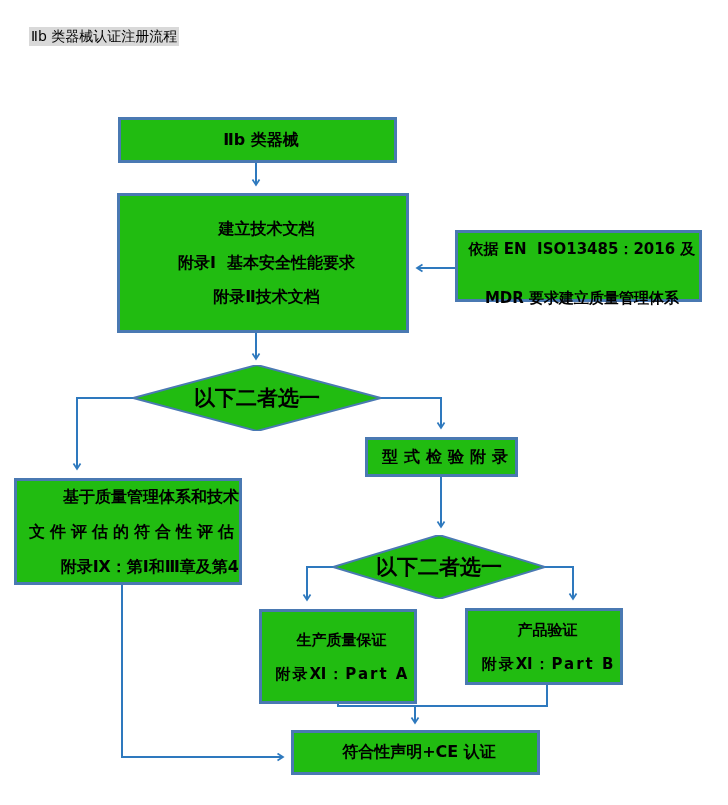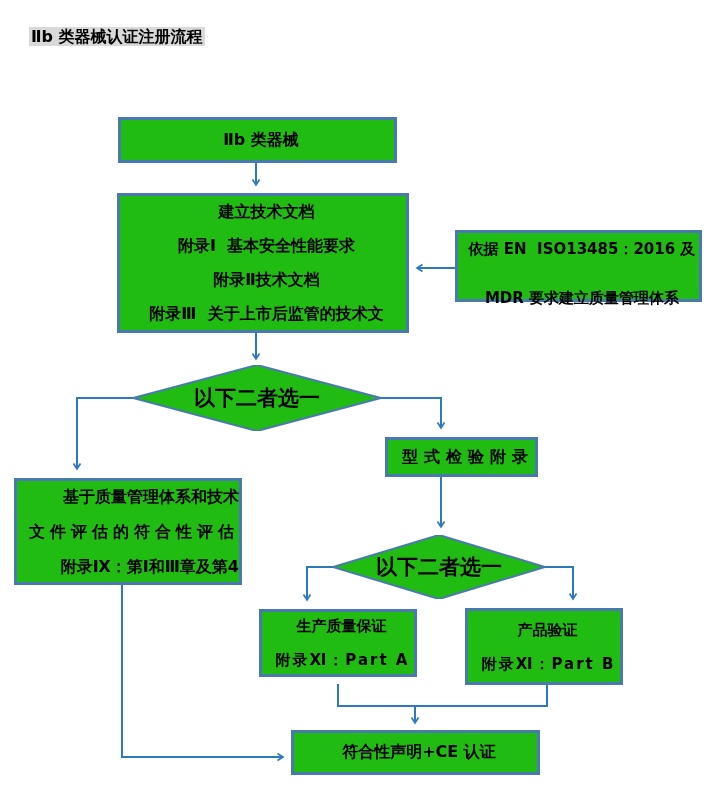--- a/index.html
+++ b/index.html
@@ -9,21 +9,21 @@
     --title-highlight:#d9d9d9;
     --text-color:#000000;
   }
   html,body{margin:0;padding:0;background:#ffffff;}
   .canvas{
     position:relative;width:728px;height:805px;background:#ffffff;overflow:hidden;
     font-family:"DejaVu Sans","Liberation Sans",sans-serif;color:var(--text-color);
   }
   .page-title{
     position:absolute;left:29px;top:27px;
-    font-size:16px;font-weight:bold;line-height:19px;
+    font-size:14px;font-weight:normal;line-height:19px;
     background:var(--title-highlight);padding:0 2px;white-space:pre;text-align:center;
   }
   svg.connectors{position:absolute;left:0;top:0;z-index:1;}
   svg.connectors path.edge{fill:none;stroke:var(--connector);stroke-width:2;}
   #arrowhead path{fill:none;stroke:var(--connector);stroke-width:1.7;}
   .node{
     position:absolute;z-index:2;box-sizing:border-box;
     background:var(--node-fill);border:3px solid var(--node-border);
     display:flex;flex-direction:column;align-items:center;justify-content:center;
     text-align:center;font-weight:bold;font-size:16px;padding-left:7px;
@@ -71,53 +71,52 @@
   </svg>
 
   <div class="node" style="left:118px;top:117px;width:279px;height:46px;">
     <div class="ln">Ⅱb 类器械</div>
   </div>
 
   <div class="node" style="left:117px;top:193px;width:292px;height:140px;">
     <div class="ln ln-h34">建立技术文档</div>
     <div class="ln ln-h34">附录Ⅰ  基本安全性能要求</div>
     <div class="ln ln-h34">附录Ⅱ技术文档</div>
-    <div class="ln ln-h34">附录Ⅲ  关于上市后监管的技术文</div>
   </div>
 
   <div class="node" style="left:455px;top:230px;width:247px;height:72px;font-size:15px;">
     <div class="ln ln-h33">依据 EN  ISO13485：2016 及</div>
     <div class="ln ln-h33">MDR 要求建立质量管理体系</div>
   </div>
 
   <div class="diamond" style="left:133px;top:365px;width:248px;height:66px;">
     <svg width="248" height="66" viewBox="0 0 248 66">
       <polygon points="0,33 124,0 248,33 124,66"></polygon>
     </svg>
     <div class="label">以下二者选一</div>
   </div>
 
   <div class="node" style="left:14px;top:478px;width:228px;height:107px;align-items:flex-end;">
     <div class="ln ln-h35">基于质量管理体系和技术</div>
     <div class="ln ln-h35 sp5">文件评估的符合性评估</div>
     <div class="ln ln-h35">附录Ⅸ：第Ⅰ和Ⅲ章及第4</div>
   </div>
 
-  <div class="node" style="left:385px;top:437px;width:153px;height:40px;">
+  <div class="node" style="left:365px;top:437px;width:153px;height:40px;">
     <div class="ln sp6">型式检验附录</div>
   </div>
 
   <div class="diamond" style="left:333px;top:535px;width:212px;height:64px;">
     <svg width="212" height="64" viewBox="0 0 212 64">
       <polygon points="0,32 106,0 212,32 106,64"></polygon>
     </svg>
     <div class="label">以下二者选一</div>
   </div>
 
-  <div class="node" style="left:259px;top:609px;width:158px;height:68px;font-size:15px;">
+  <div class="node" style="left:259px;top:609px;width:158px;height:95px;font-size:15px;">
     <div class="ln ln-h34">生产质量保证</div>
     <div class="ln ln-h34 sp2">附录Ⅺ：Part A</div>
   </div>
 
   <div class="node" style="left:465px;top:608px;width:158px;height:77px;font-size:15px;">
     <div class="ln ln-h34">产品验证</div>
     <div class="ln ln-h34 sp2">附录Ⅺ：Part B</div>
   </div>
 
   <div class="node" style="left:291px;top:730px;width:249px;height:45px;">

